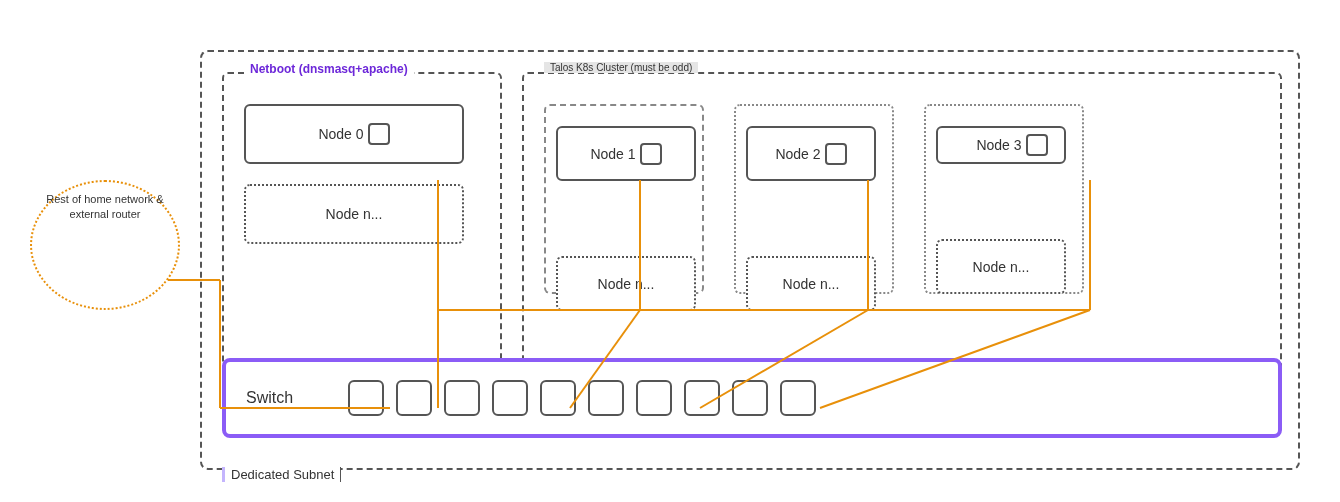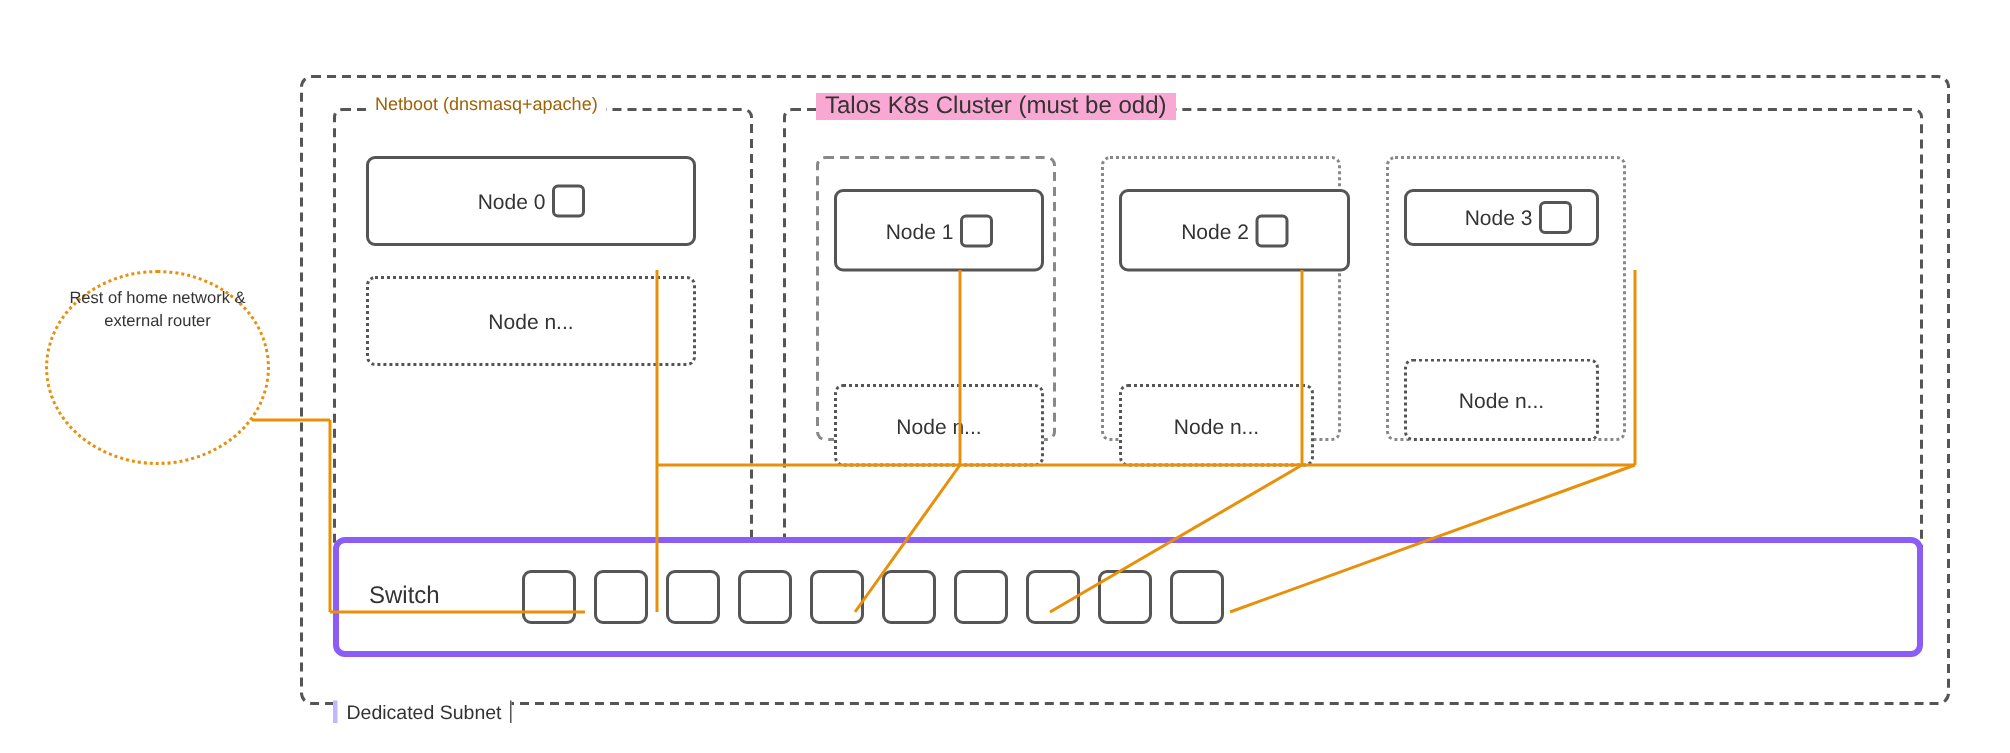--- a/index.html
+++ b/index.html
@@ -54,41 +54,42 @@
       border-radius: 6px;
     }
 
     .netboot-label {
       position: absolute;
       top: -12px;
       left: 20px;
       background: #fff;
       padding: 0 6px;
       font-size: 12px;
-      color: #a16207;
+      color: #6d28d9;
+      font-weight: bold;
     }
 
     
     .talos-section {
       position: absolute;
       top: 20px;
       left: 320px;
       width: 760px;
       height: 310px;
       border: 2px dashed #555;
       border-radius: 6px;
     }
 
     .talos-label {
       position: absolute;
       top: -12px;
       left: 20px;
-      background: #f9a8d4;
+      background: #e5e5e5;
       padding: 0 6px;
-      font-size: 16px;
+      font-size: 10px;
       color: #333;
     }
 
     .node-box {
       border: 2px solid #555;
       border-radius: 6px;
       display: flex;
       align-items: center;
       justify-content: center;
       gap: 4px;
@@ -155,21 +156,21 @@
       left: 210px;
       width: 160px;
       height: 190px;
       border: 2px dotted #888;
       border-radius: 6px;
     }
 
     .talos-node2 {
       top: 20px;
       left: 10px;
-      width: 154px;
+      width: 130px;
       height: 55px;
     }
 
     .talos-node2m {
       top: 95px;
       left: 10px;
       width: 130px;
       height: 55px;
     }
 

